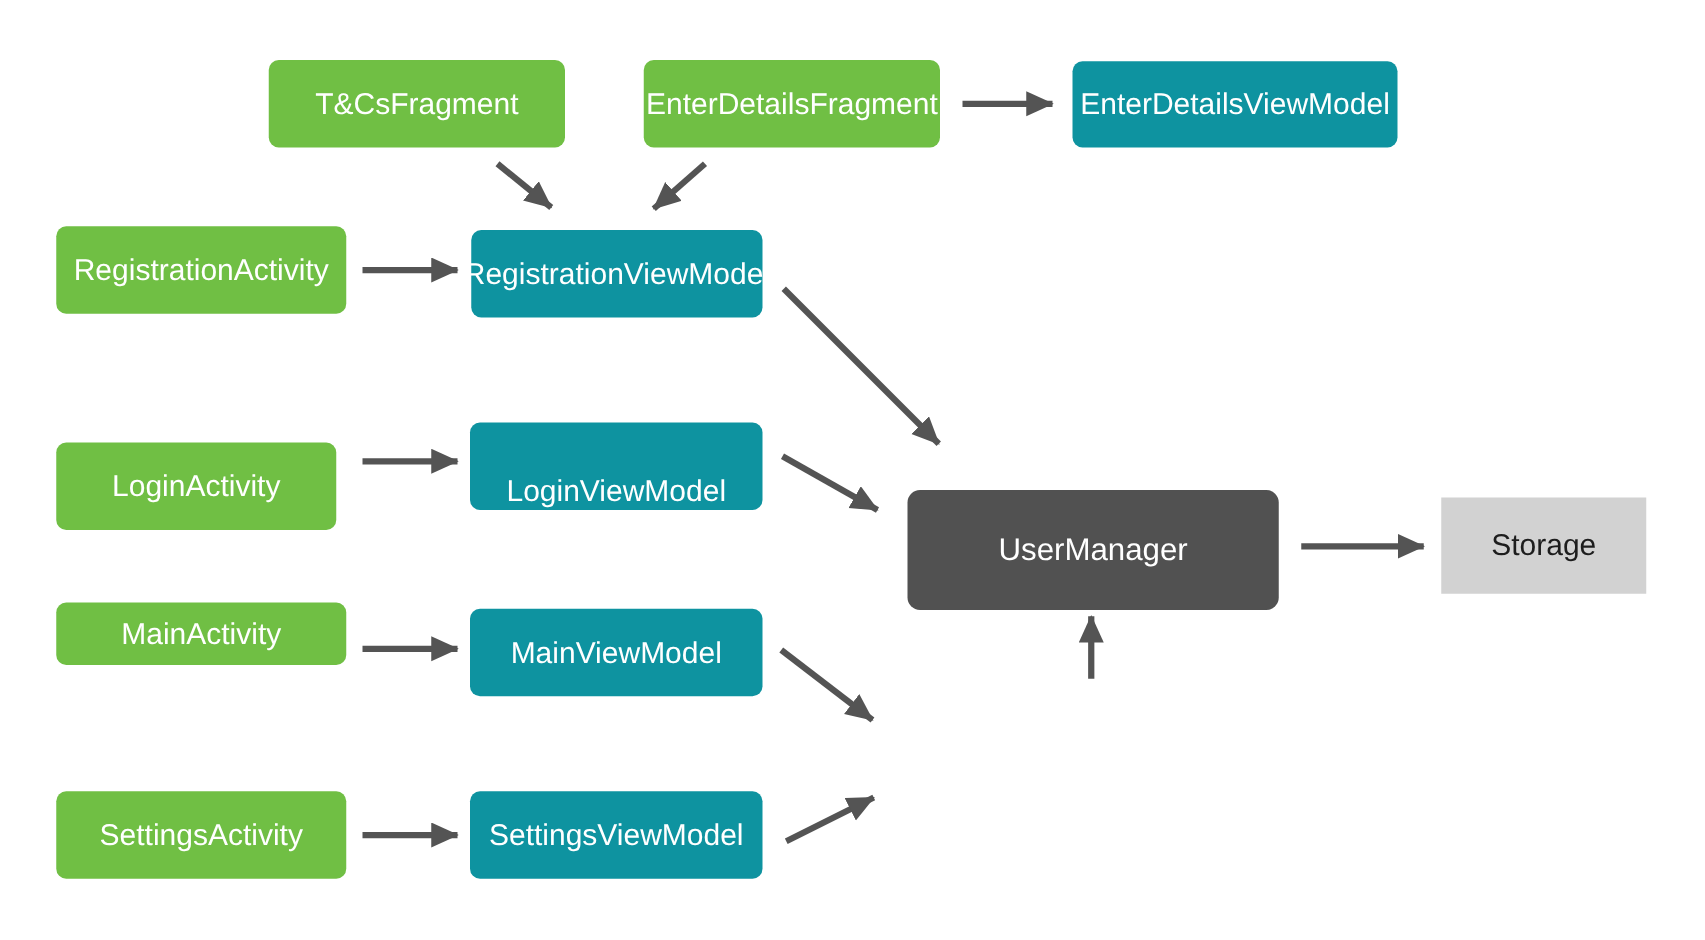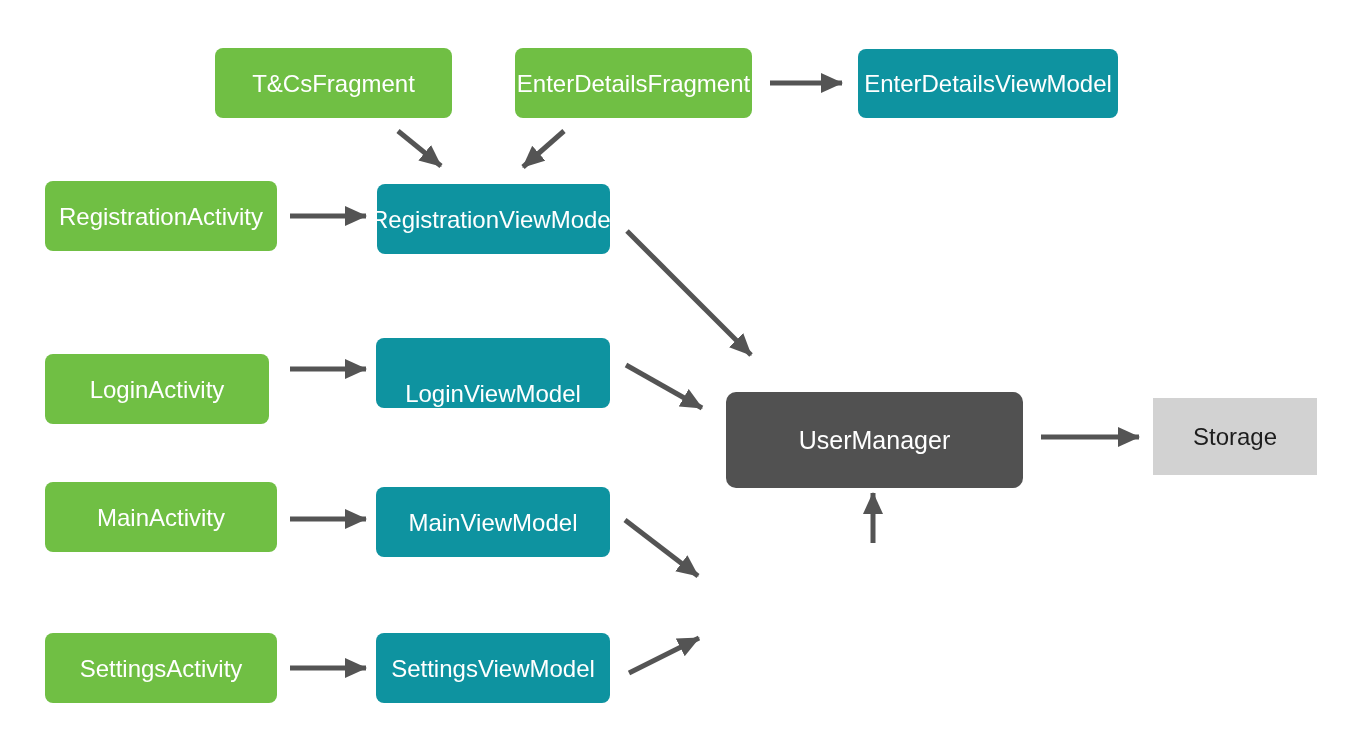--- a/index.html
+++ b/index.html
@@ -19,21 +19,21 @@
   .node.manager   { background:#515151; border-radius:10px; font-size:25px; }
   .node.storage   { background:#d2d2d2; color:#1d1d1d; border-radius:0; }
 
   #n-tcs-fragment            { left:215px;  top:48px;  width:237px; height:70px; }
   #n-enterdetails-fragment   { left:515px;  top:48px;  width:237px; height:70px; }
   #n-enterdetails-viewmodel  { left:858px;  top:49px;  width:260px; height:69px; }
   #n-registration-activity   { left:45px;   top:181px; width:232px; height:70px; }
   #n-registration-viewmodel  { left:377px;  top:184px; width:233px; height:70px; }
   #n-login-activity          { left:45px;   top:332px; width:224px; height:70px;margin-top:22px; }
   #n-login-viewmodel         { left:376px;  top:338px; width:234px; height:70px;align-items:flex-end; }
-  #n-main-activity           { left:45px;   top:482px; width:232px; height:70px; }
+  #n-main-activity           { left:45px;   top:482px; width:232px; height:50px; }
   #n-main-viewmodel          { left:376px;  top:487px; width:234px; height:70px; }
   #n-settings-activity       { left:45px;   top:633px; width:232px; height:70px; }
   #n-settings-viewmodel      { left:376px;  top:633px; width:234px; height:70px; }
   #n-user-manager            { left:726px;  top:392px; width:297px; height:96px; }
   #n-user-data-repository    { left:727px;  top:566px; width:296px; height:87px; }
   #n-storage                 { left:1153px; top:398px; width:164px; height:77px; }
 </style>
 </head>
 <body>
 

